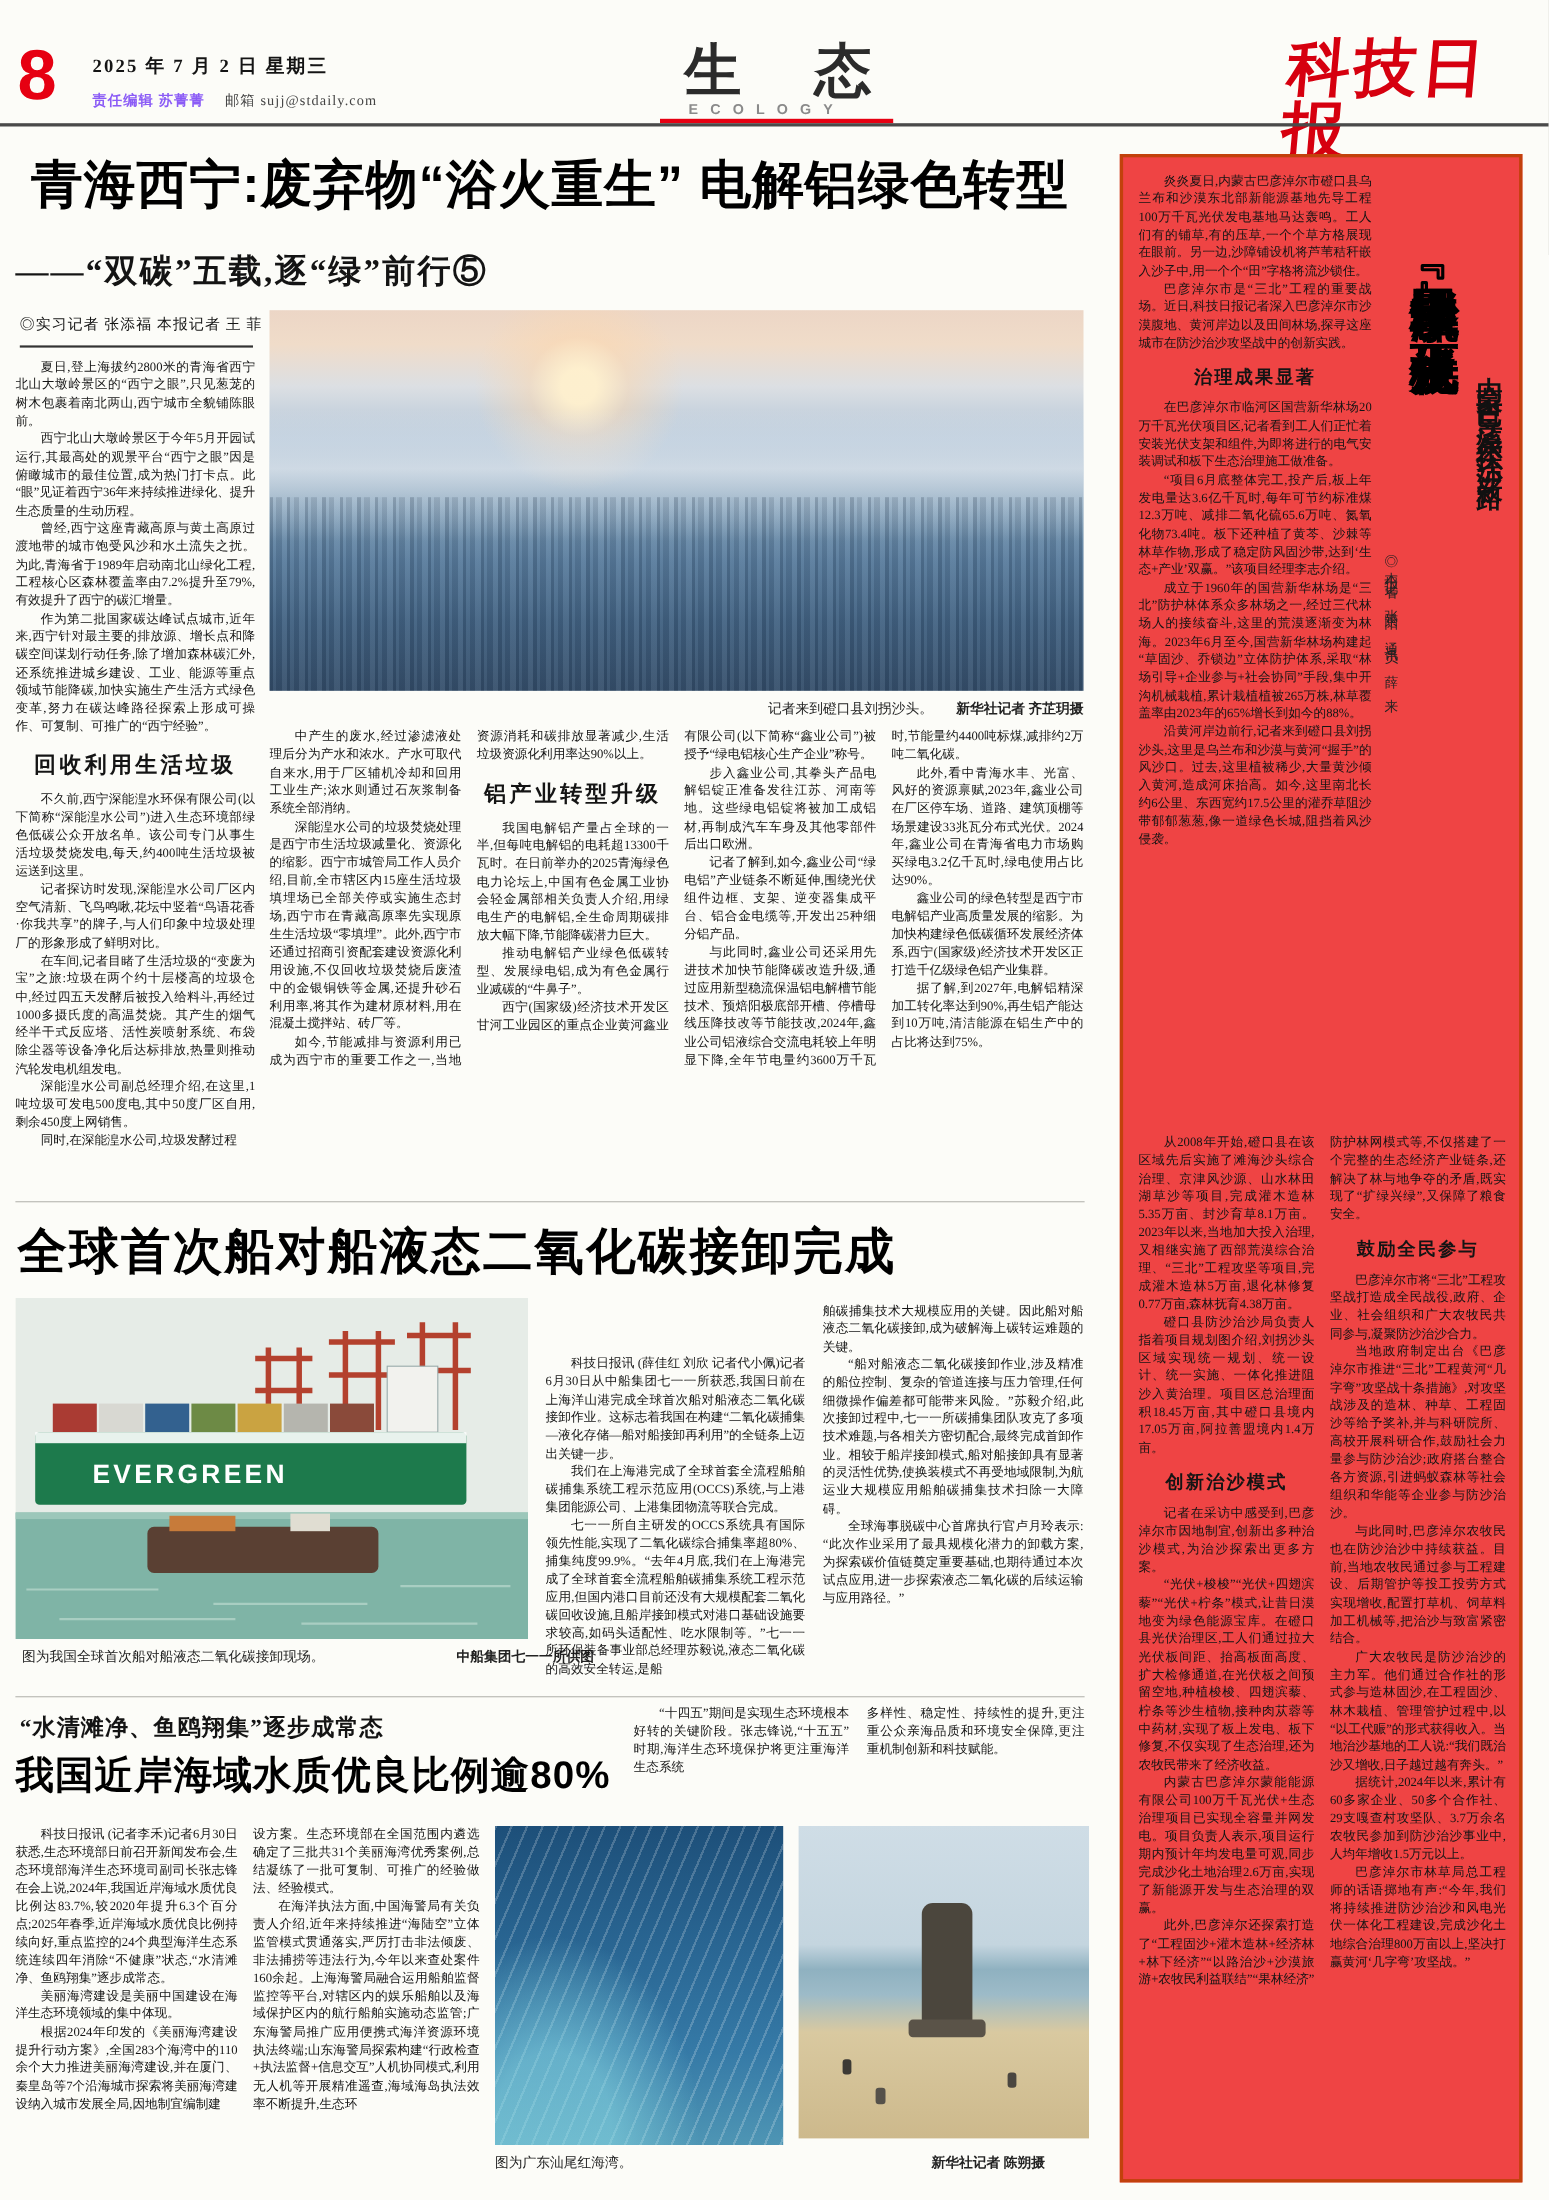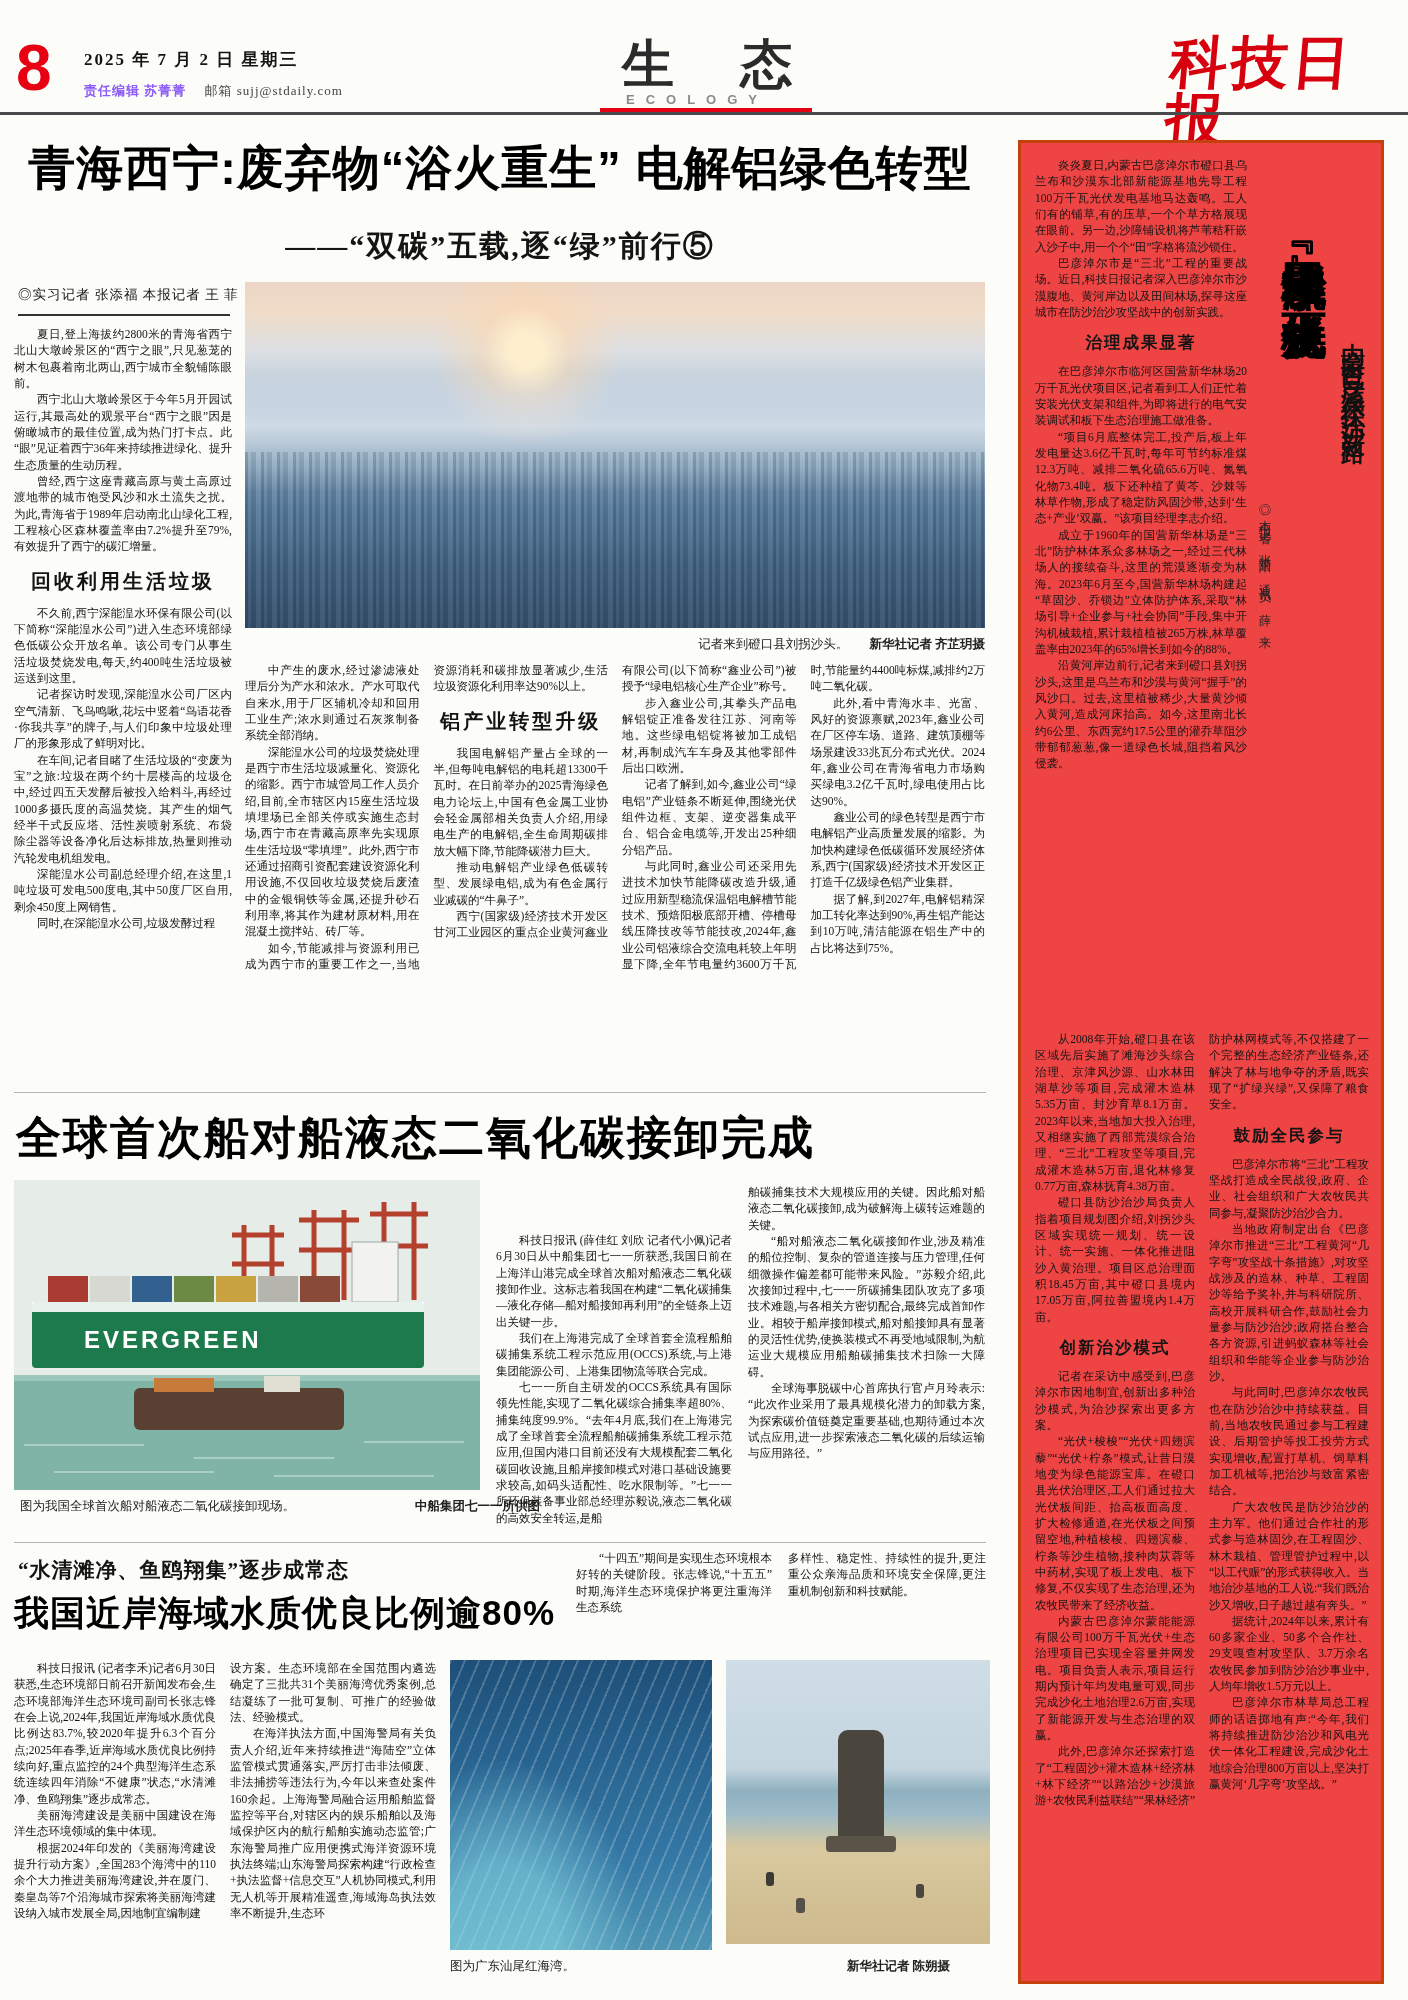--- a/index.html
+++ b/index.html
@@ -20,21 +20,21 @@
   .bt p{margin:0;text-indent:2em;text-align:justify;font-size:11.5px;line-height:1.42;}
   .col{overflow:hidden;}
   .subhead{font-family:"Liberation Sans",sans-serif;font-weight:900;font-size:20px;text-align:center;
            letter-spacing:3px;margin:13px 0 10px;text-indent:0;}
   .caption{font-size:12.5px;color:#222;}
   .caption b{font-weight:700;}
   .rule{background:#b5b5b0;height:1px;}
   
   .main-hl{font-family:"Liberation Sans",sans-serif;font-weight:900;font-size:47px;letter-spacing:1px;
            text-align:center;line-height:1.1;color:#000;}
-  .main-dek{font-weight:900;font-size:30px;text-align:center;letter-spacing:2px;}
+  .main-dek{font-weight:900;font-size:30px;text-align:left;letter-spacing:2px;}
   .byline{font-size:13.5px;letter-spacing:1px;}
   .byline-rule{height:2px;background:#333;}
   .multicol4{column-count:4;column-gap:14px;}
   
   .photo-city{background:
       radial-gradient(circle at 38% 20%, rgba(255,240,205,.95) 0 16px, rgba(255,215,170,.45) 45px, rgba(255,215,170,0) 95px),
       linear-gradient(180deg,#ecd6c6 0%,#f0dcc9 9%,#dcdfe3 20%,#b3c6d8 34%,#82a1ba 50%,#5b7d9d 66%,#446382 82%,#374f6a 100%);}
   .city-tex{background:
       repeating-linear-gradient(90deg, rgba(15,35,58,.28) 0 3px, rgba(120,150,175,.12) 3px 6px, rgba(15,35,58,.18) 6px 11px, rgba(170,195,215,.10) 11px 16px);
       opacity:.8;}
@@ -90,20 +90,21 @@
   </div>
   <div class="abs caption" style="left:245px;top:636px;width:740px;text-align:right;">
     <span>记者来到磴口县刘拐沙头。</span>
     <b style="margin-left:18px;">新华社记者 齐芷玥摄</b>
   </div>
 
   <div class="abs bt col" style="left:14px;top:326px;width:218px;height:736px;">
     <p>夏日,登上海拔约2800米的青海省西宁北山大墩岭景区的“西宁之眼”,只见葱茏的树木包裹着南北两山,西宁城市全貌铺陈眼前。</p>
     <p>西宁北山大墩岭景区于今年5月开园试运行,其最高处的观景平台“西宁之眼”因是俯瞰城市的最佳位置,成为热门打卡点。此“眼”见证着西宁36年来持续推进绿化、提升生态质量的生动历程。</p>
     <p>曾经,西宁这座青藏高原与黄土高原过渡地带的城市饱受风沙和水土流失之扰。为此,青海省于1989年启动南北山绿化工程,工程核心区森林覆盖率由7.2%提升至79%,有效提升了西宁的碳汇增量。</p>
+    <p>作为第二批国家碳达峰试点城市,近年来,西宁针对最主要的排放源、增长点和降碳空间谋划行动任务,除了增加森林碳汇外,还系统推进城乡建设、工业、能源等重点领域节能降碳,加快实施生产生活方式绿色变革,努力在碳达峰路径探索上形成可操作、可复制、可推广的“西宁经验”。</p>
     <h3 class="subhead">回收利用生活垃圾</h3>
     <p>不久前,西宁深能湟水环保有限公司(以下简称“深能湟水公司”)进入生态环境部绿色低碳公众开放名单。该公司专门从事生活垃圾焚烧发电,每天,约400吨生活垃圾被运送到这里。</p>
     <p>记者探访时发现,深能湟水公司厂区内空气清新、飞鸟鸣啾,花坛中竖着“鸟语花香·你我共享”的牌子,与人们印象中垃圾处理厂的形象形成了鲜明对比。</p>
     <p>在车间,记者目睹了生活垃圾的“变废为宝”之旅:垃圾在两个约十层楼高的垃圾仓中,经过四五天发酵后被投入给料斗,再经过1000多摄氏度的高温焚烧。其产生的烟气经半干式反应塔、活性炭喷射系统、布袋除尘器等设备净化后达标排放,热量则推动汽轮发电机组发电。</p>
     <p>深能湟水公司副总经理介绍,在这里,1吨垃圾可发电500度电,其中50度厂区自用,剩余450度上网销售。</p>
     <p>同时,在深能湟水公司,垃圾发酵过程</p>
   </div>
 
   <div class="abs bt col multicol4" style="left:245px;top:662px;width:740px;height:398px;">
     <p>中产生的废水,经过渗滤液处理后分为产水和浓水。产水可取代自来水,用于厂区辅机冷却和回用工业生产;浓水则通过石灰浆制备系统全部消纳。</p>

